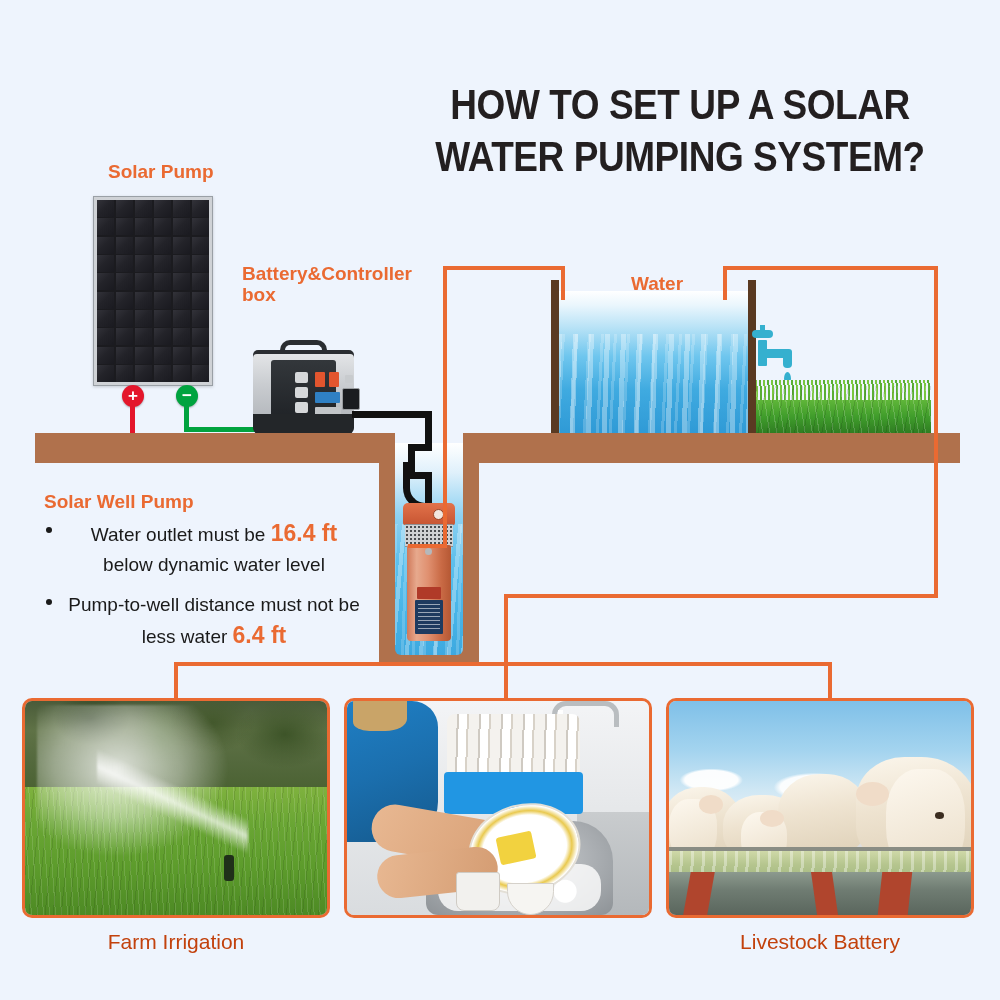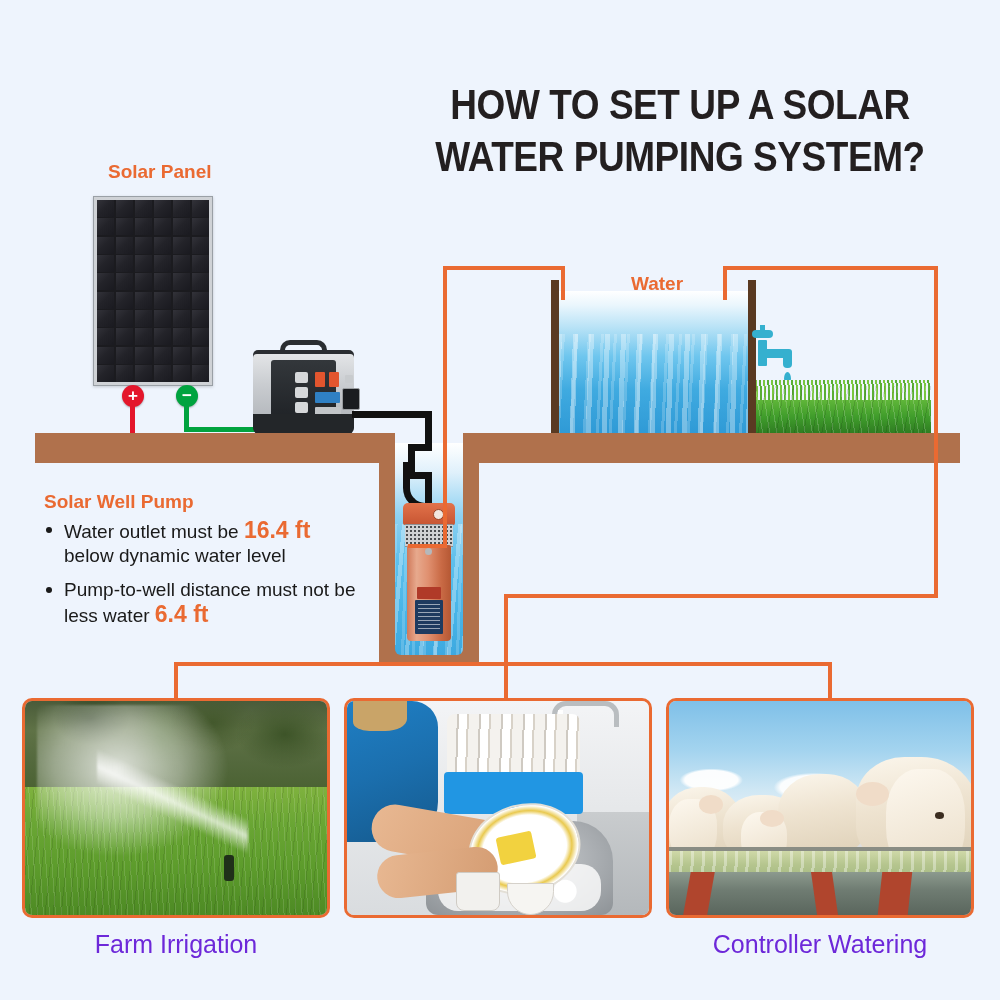--- a/index.html
+++ b/index.html
@@ -36,21 +36,21 @@
   .lbl{position:absolute;color:#ea6a32;font-weight:bold;}
   .lbl-solar-panel{left:108px;top:161px;font-size:19px;}
   .lbl-battery{left:242px;top:263px;font-size:19px;width:200px;line-height:21px;}
   .lbl-water-tank{left:617px;top:272px;font-size:19px;width:80px;text-align:center;line-height:23px;}
   .lbl-well-pump{left:44px;top:491px;font-size:19px;}
 
   
   .bullets{position:absolute;left:44px;top:518px;width:320px;}
   .bullet{
     position:relative;padding-left:20px;margin-bottom:10px;
-    font-size:19px;line-height:24px;color:#1a1a1a;
+    font-size:19px;line-height:30px;color:#1a1a1a;text-align:center;
   }
   .bullet:before{
     content:"";position:absolute;left:2px;top:9px;
     width:6px;height:6px;border-radius:50%;background:#1a1a1a;
   }
   .hi{color:#ea6a32;font-weight:bold;font-size:23px;}
 
   
   .ground{position:absolute;background:#b0714c;}
   .ground-left{left:35px;top:433px;width:360px;height:30px;}
@@ -239,21 +239,21 @@
     position:absolute;top:698px;width:308px;height:220px;
     border:3px solid #ea6a32;border-radius:10px;
     overflow:hidden;box-sizing:border-box;
     background:#ddd;
   }
   .ph1{left:22px;}
   .ph2{left:344px;}
   .ph3{left:666px;}
   .cap{
     position:absolute;top:930px;width:308px;text-align:center;
-    font-size:25px;color:#6d28d9;
+    font-size:21px;color:#c2410c;
   }
   .cp1{left:22px;}
   .cp2{left:344px;}
   .cp3{left:666px;}
 
   
   .p1-sky{position:absolute;left:0;top:0;width:100%;height:46%;
     background:linear-gradient(180deg,#4a5b3a 0%,#5f7246 30%,#54693d 62%,#48602f 100%);}
   .p1-trees{position:absolute;left:0;top:0;width:100%;height:46%;
     background:
@@ -351,21 +351,21 @@
 </head>
 <body>
 
 <div id="stage">
 
   <div class="title">
     <div>HOW TO SET UP A SOLAR</div>
     <div>WATER PUMPING SYSTEM?</div>
   </div>
 
-  <div class="lbl lbl-solar-panel">Solar Panel</div>
+  <div class="lbl lbl-solar-panel">Solar Pump</div>
   <div class="panel">
     <div class="panel-grid" id="panelGrid">
         <div class="cell"></div>
         <div class="cell"></div>
         <div class="cell"></div>
         <div class="cell"></div>
         <div class="cell"></div>
         <div class="cell"></div>
         <div class="cell"></div>
         <div class="cell"></div>
@@ -424,20 +424,21 @@
       </div>
   </div>
 
   <div class="term term-plus">+</div>
   <div class="term term-minus">−</div>
   <div class="wire wire-red-v"></div>
   <div class="wire wire-red-h"></div>
   <div class="wire wire-grn-v"></div>
   <div class="wire wire-grn-h"></div>
 
+  <div class="lbl lbl-battery">Battery&amp;Controller box</div>
   <div class="station">
     <div class="st-handle"></div>
     <div class="st-cap"></div>
     <div class="st-body">
       <div class="st-face">
         <div class="sock s1"></div>
         <div class="sock s2"></div>
         <div class="sock s3"></div>
         <div class="led l1"></div>
         <div class="led l2"></div>
@@ -554,15 +555,15 @@
     <div class="p3-ear e3"></div>
     <div class="p3-eye ey3"></div>
     <div class="p3-nose n3"></div>
     <div class="p3-rail"></div>
     <div class="p3-water"></div>
     <div class="p3-trough"></div>
     <div class="p3-rust r1"></div>
     <div class="p3-rust r2"></div>
     <div class="p3-rust r3"></div>
   </div>
-  <div class="cap cp3">Controller Watering</div>
+  <div class="cap cp3">Livestock Battery</div>
 
 </div>
 
 </body></html>

